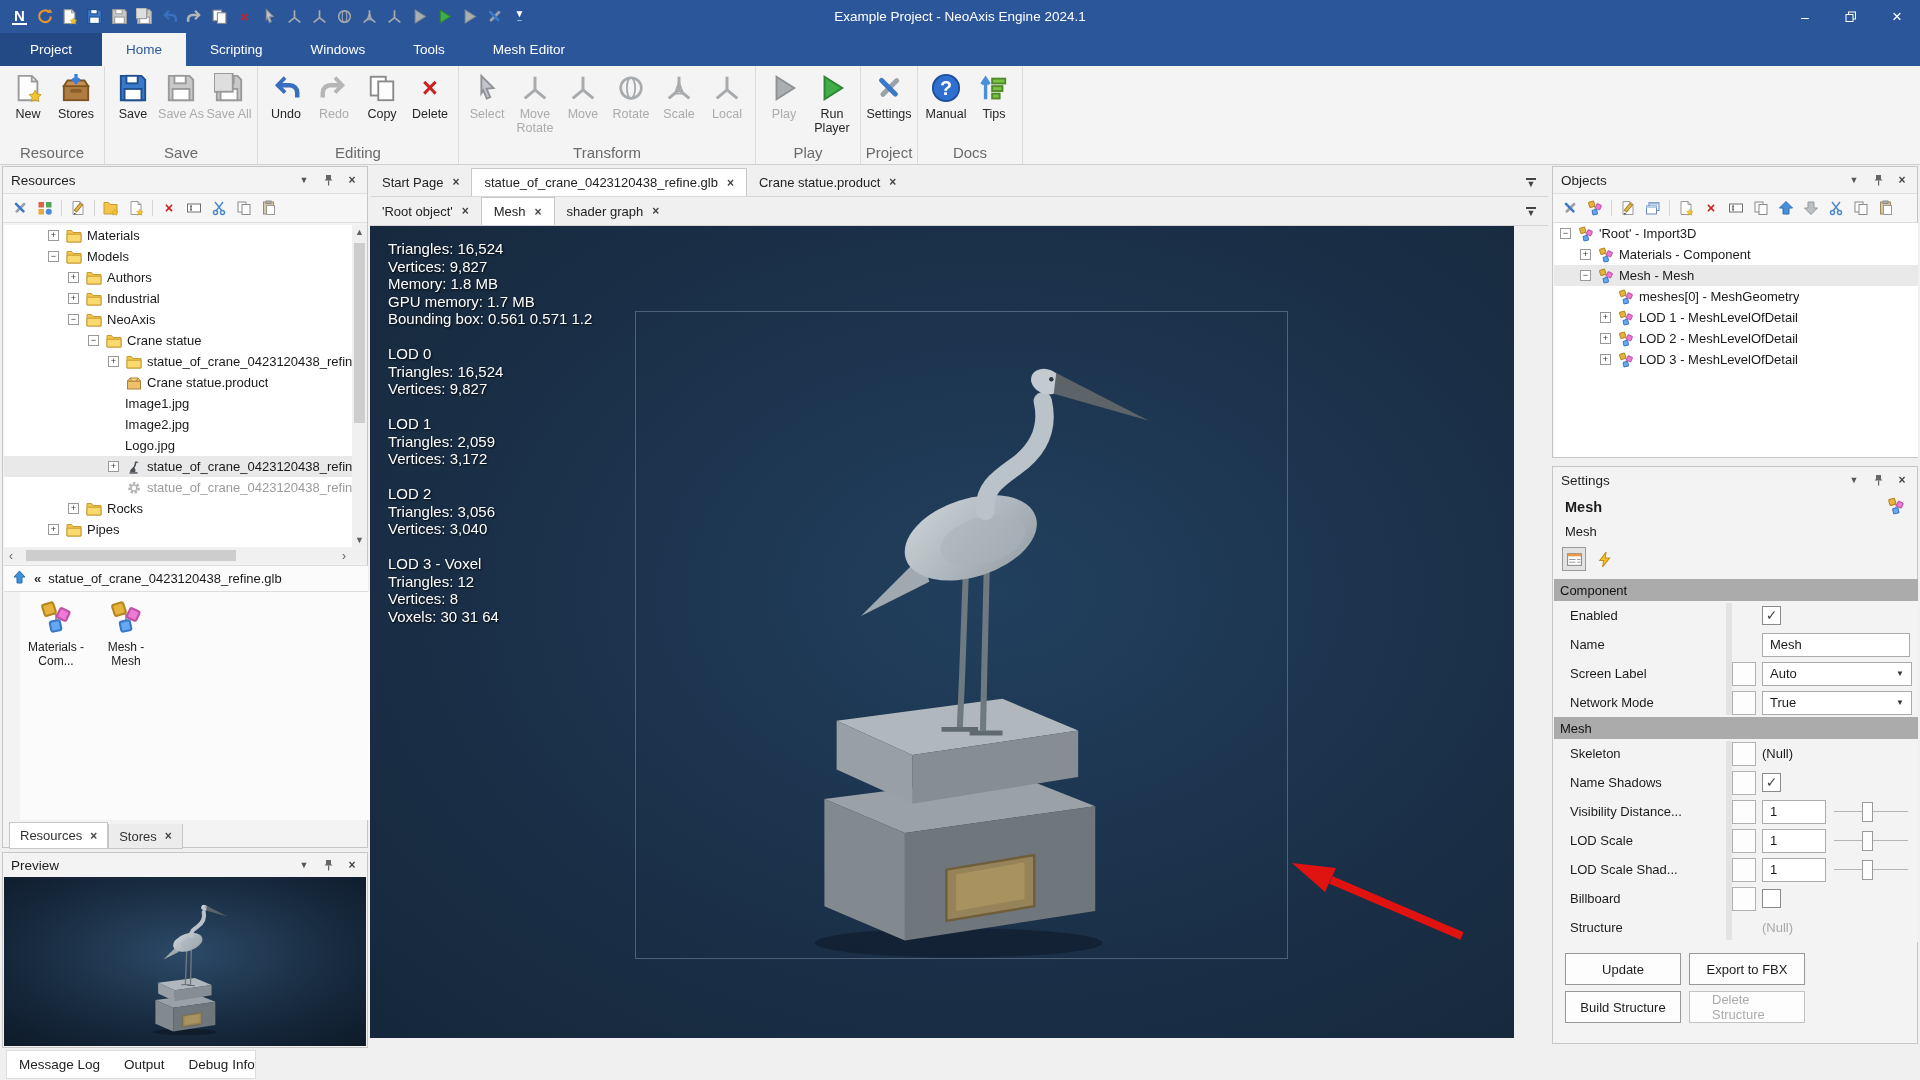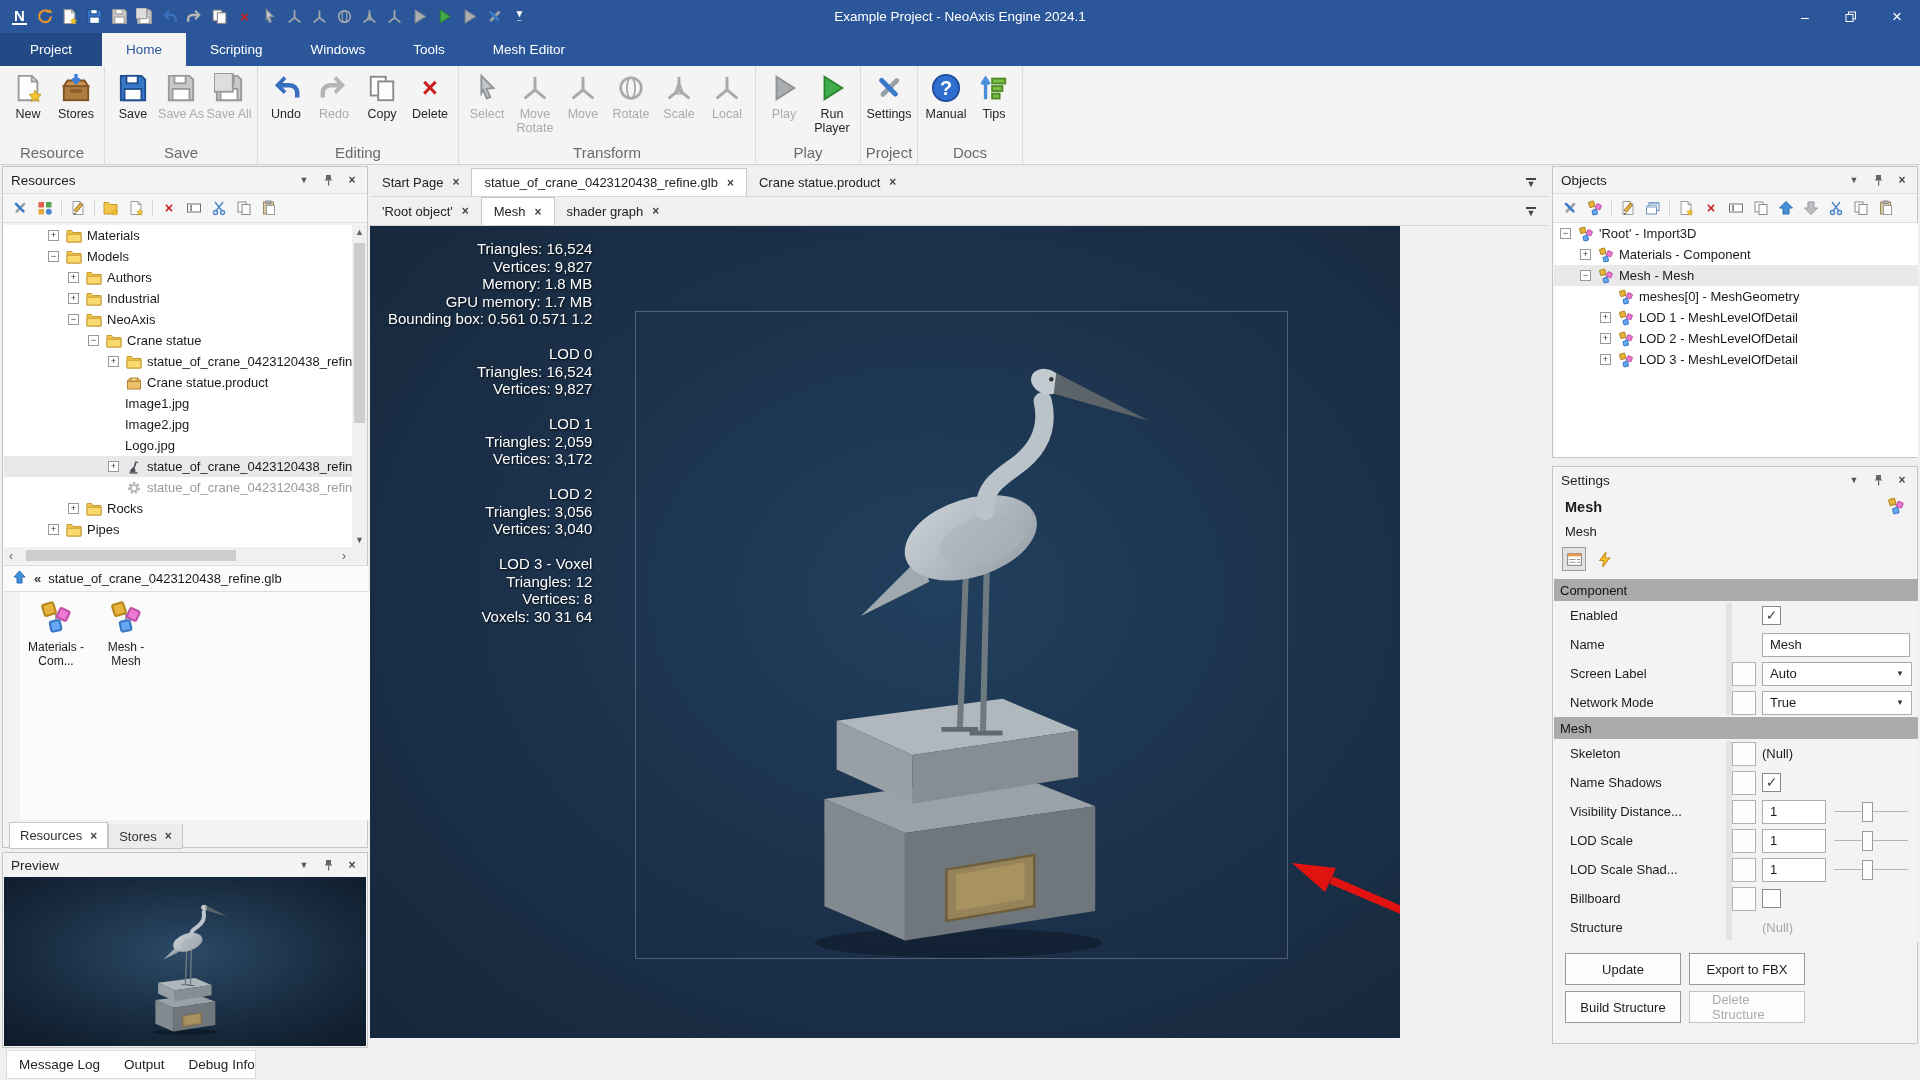--- a/index.html
+++ b/index.html
@@ -805,21 +805,21 @@
         <span>Mesh</span>
         <span class="xg">×</span>
       </div>
       <div class="dtab">
         <span>shader graph</span>
         <span class="xg">×</span>
       </div>
       <div class="filterbtn"><div style="border-top:2px solid #444; width:10px; margin:0 auto 2px;"></div>▼</div>
     </div>
 
-  <div class="viewport" style="left:370px; top:226px; width:1030px; height:812px;text-align:right;">
+  <div class="viewport" style="left:370px; top:226px; width:1144px; height:812px;">
     <div class="stats" id="stats">
         <div class="sline">Triangles: 16,524</div>
         <div class="sline">Vertices: 9,827</div>
         <div class="sline">Memory: 1.8 MB</div>
         <div class="sline">GPU memory: 1.7 MB</div>
         <div class="sline">Bounding box: 0.561 0.571 1.2</div>
         <div class="sline">&nbsp;</div>
         <div class="sline">LOD 0</div>
         <div class="sline">Triangles: 16,524</div>
         <div class="sline">Vertices: 9,827</div>

